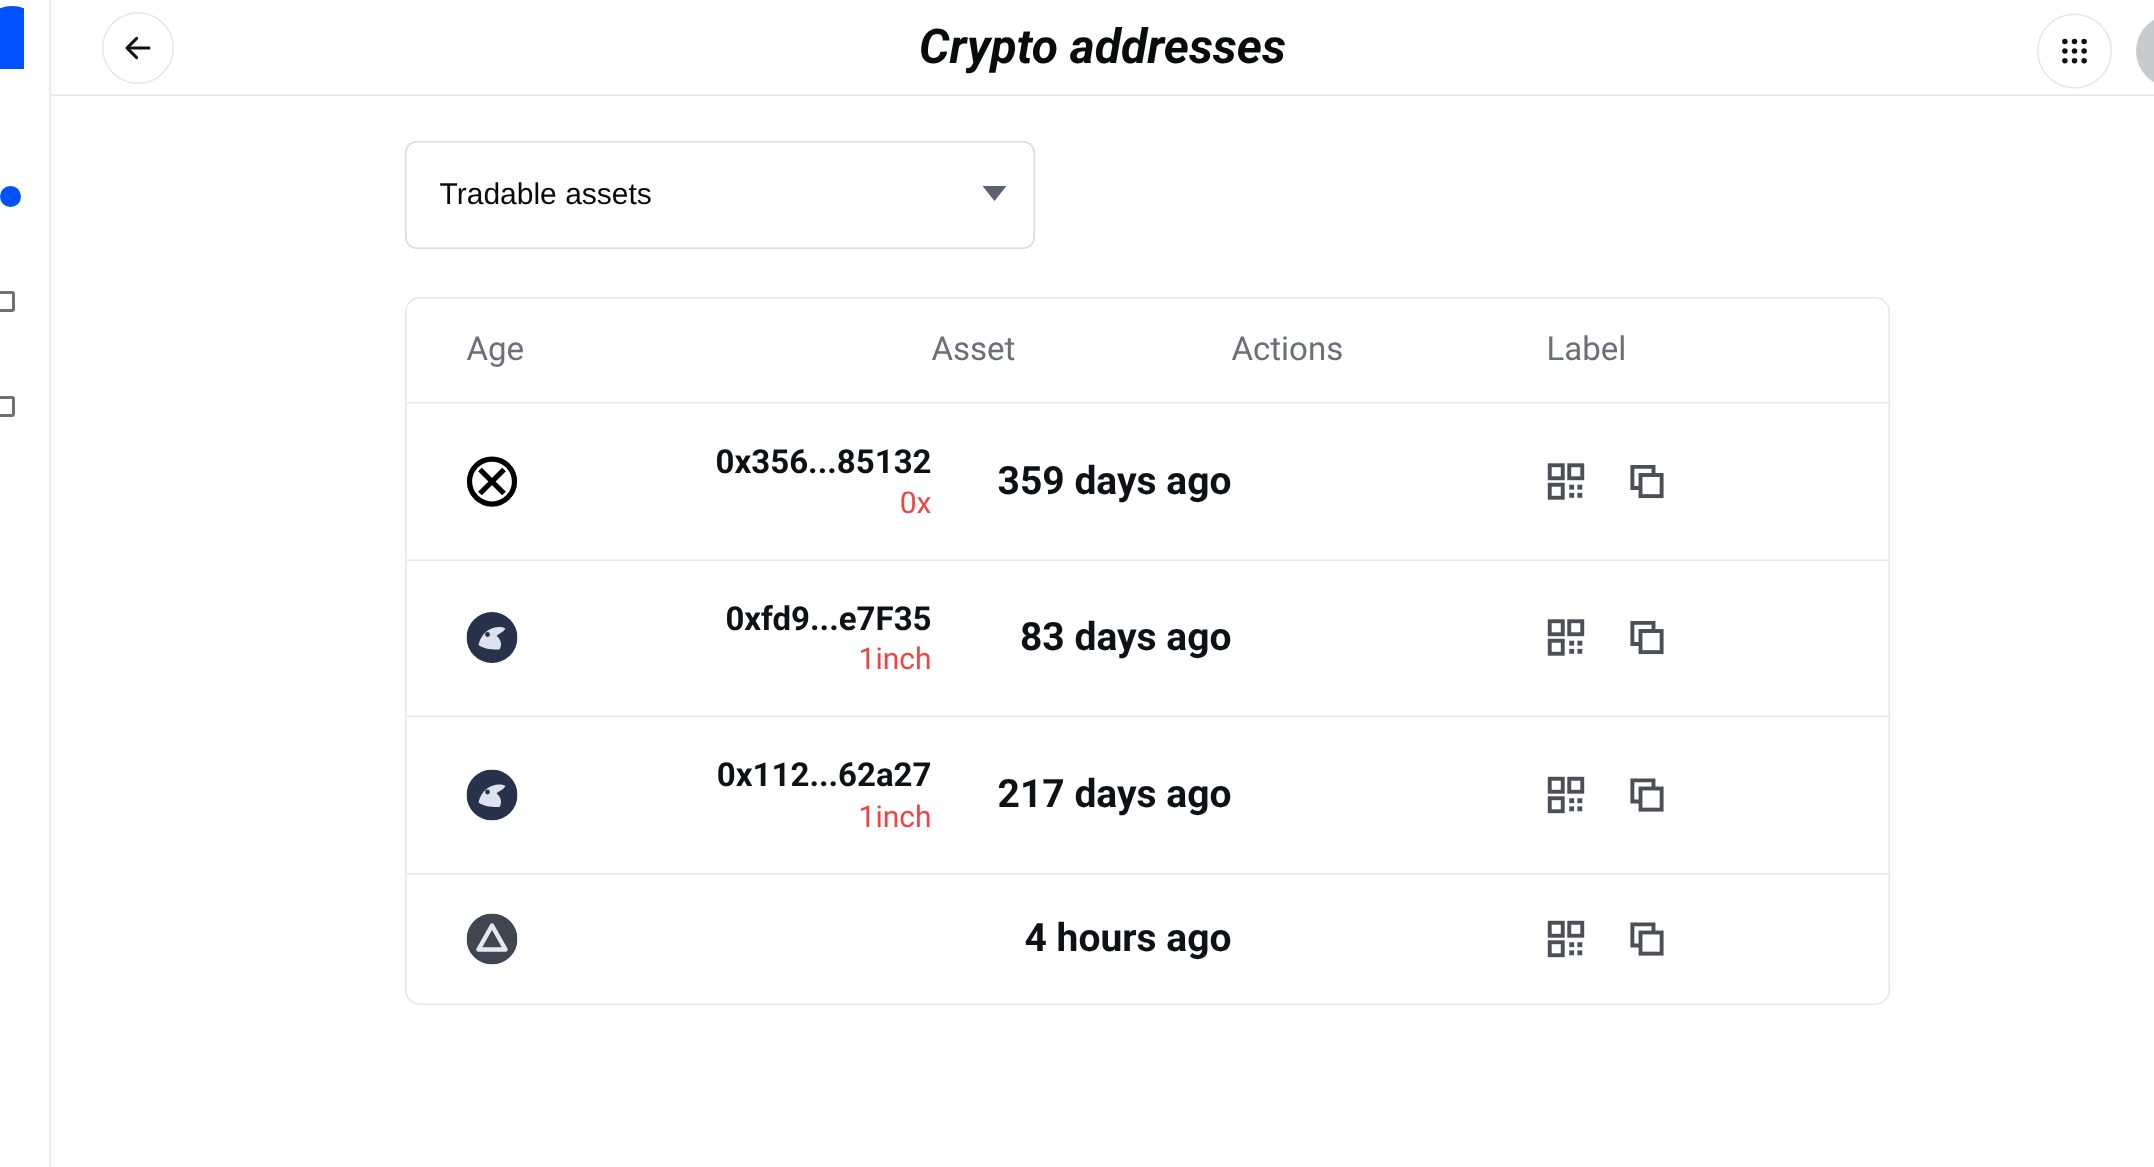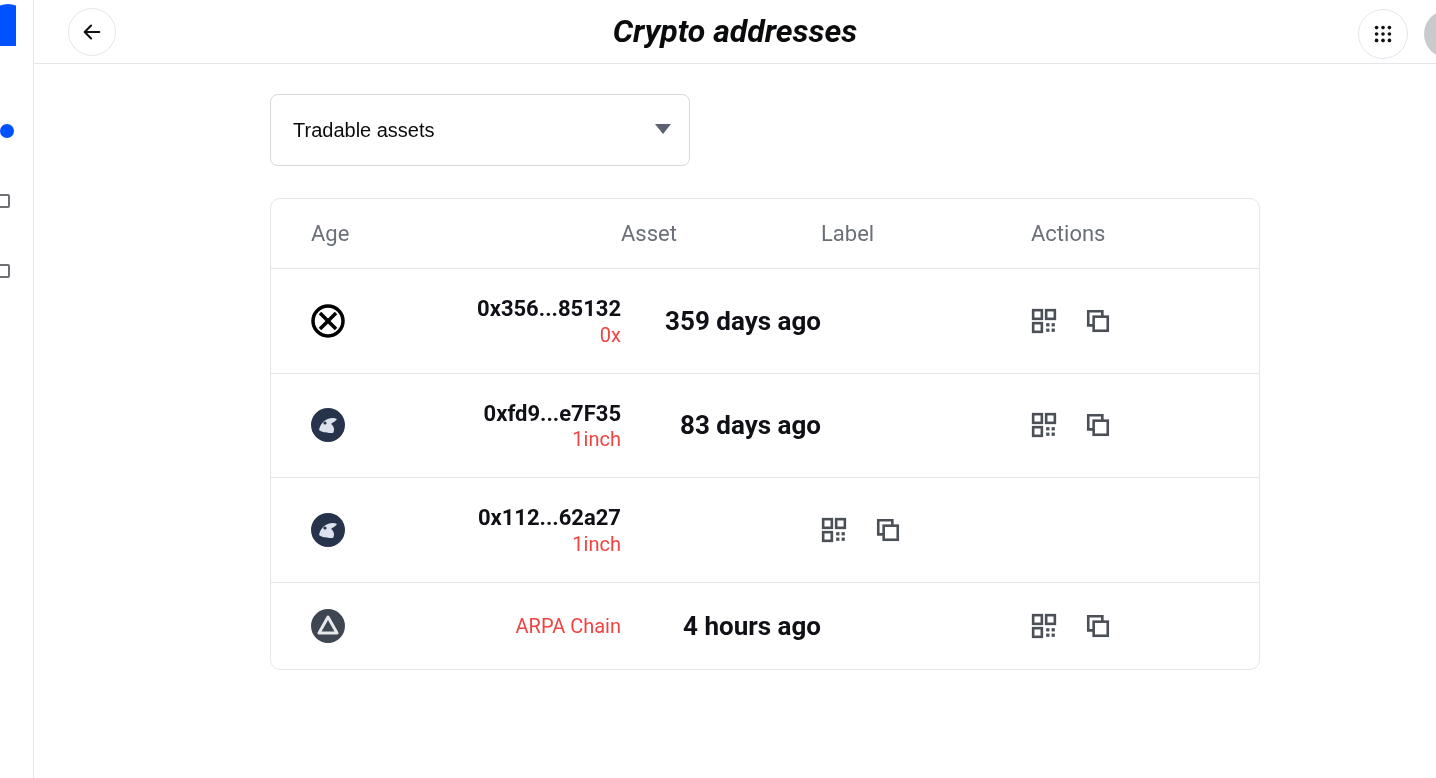--- a/index.html
+++ b/index.html
@@ -161,22 +161,22 @@
             <svg width="16" height="12" viewBox="0 0 16 12">
                 <polygon points="0,0 16,0 8,10" fill="#5b616e"></polygon>
               </svg>
           </span>
         </button>
 
         <div class="table-card">
           <div class="thead">
             <div>Age</div>
             <div style="position:relative;">Asset</div>
+            <div>Actions</div>
             <div>Label</div>
-            <div>Actions</div>
           </div>
           <div id="rows">
   <div class="row">
     <div class="coin-ico">
                   <svg width="34" height="34" viewBox="0 0 34 34">
                     <circle cx="17" cy="17" r="17" fill="#fff"></circle>
                     <circle cx="17" cy="17" r="15" fill="none" stroke="#000" stroke-width="3.5"></circle>
                     <line x1="9" y1="9" x2="25" y2="25" stroke="#000" stroke-width="3.5"></line>
                     <line x1="25" y1="9" x2="9" y2="25" stroke="#000" stroke-width="3.5"></line>
                   </svg>
@@ -248,20 +248,21 @@
                   <svg width="34" height="34" viewBox="0 0 34 34">
                     <circle cx="17" cy="17" r="17" fill="#27334a"></circle>
                     <path d="M8 22 C10 12, 20 8, 26 11 C24 14, 22 14, 20 16 C23 18, 24 22, 22 25 C18 25, 12 25, 8 22 Z" fill="#dce3ef"></path>
                     <circle cx="14" cy="15" r="1.6" fill="#27334a"></circle>
                   </svg>
                 </div>
     <div>
       <div class="addr">0x112...62a27</div>
       <div class="coin-name">1inch</div>
     </div>
+    <div class="age">217 days ago</div>
     <div class="label-cell"></div>
     <div class="actions">
       <span class="action-btn">
         <svg width="26" height="26" viewBox="0 0 24 24" fill="none" stroke="#4b4f56" stroke-width="2.4">
                       <rect x="2" y="2" width="8" height="8"></rect>
                       <rect x="14" y="2" width="8" height="8"></rect>
                       <rect x="2" y="14" width="8" height="8"></rect>
                       <rect x="14" y="14" width="3" height="3" fill="#4b4f56" stroke="none"></rect>
                       <rect x="19" y="14" width="3" height="3" fill="#4b4f56" stroke="none"></rect>
                       <rect x="14" y="19" width="3" height="3" fill="#4b4f56" stroke="none"></rect>
@@ -278,21 +279,20 @@
   </div>
 
   <div class="row">
     <div class="coin-ico">
                   <svg width="34" height="34" viewBox="0 0 34 34">
                     <circle cx="17" cy="17" r="17" fill="#3f4652"></circle>
                     <polygon points="17,8 26,24 8,24" fill="none" stroke="#e6e8ec" stroke-width="3" stroke-linejoin="round"></polygon>
                   </svg>
                 </div>
     <div>
-      <div class="coin-name">ARPA Chain</div>
     </div>
     <div class="age">4 hours ago</div>
     <div class="label-cell"></div>
     <div class="actions">
       <span class="action-btn">
         <svg width="26" height="26" viewBox="0 0 24 24" fill="none" stroke="#4b4f56" stroke-width="2.4">
                       <rect x="2" y="2" width="8" height="8"></rect>
                       <rect x="14" y="2" width="8" height="8"></rect>
                       <rect x="2" y="14" width="8" height="8"></rect>
                       <rect x="14" y="14" width="3" height="3" fill="#4b4f56" stroke="none"></rect>

